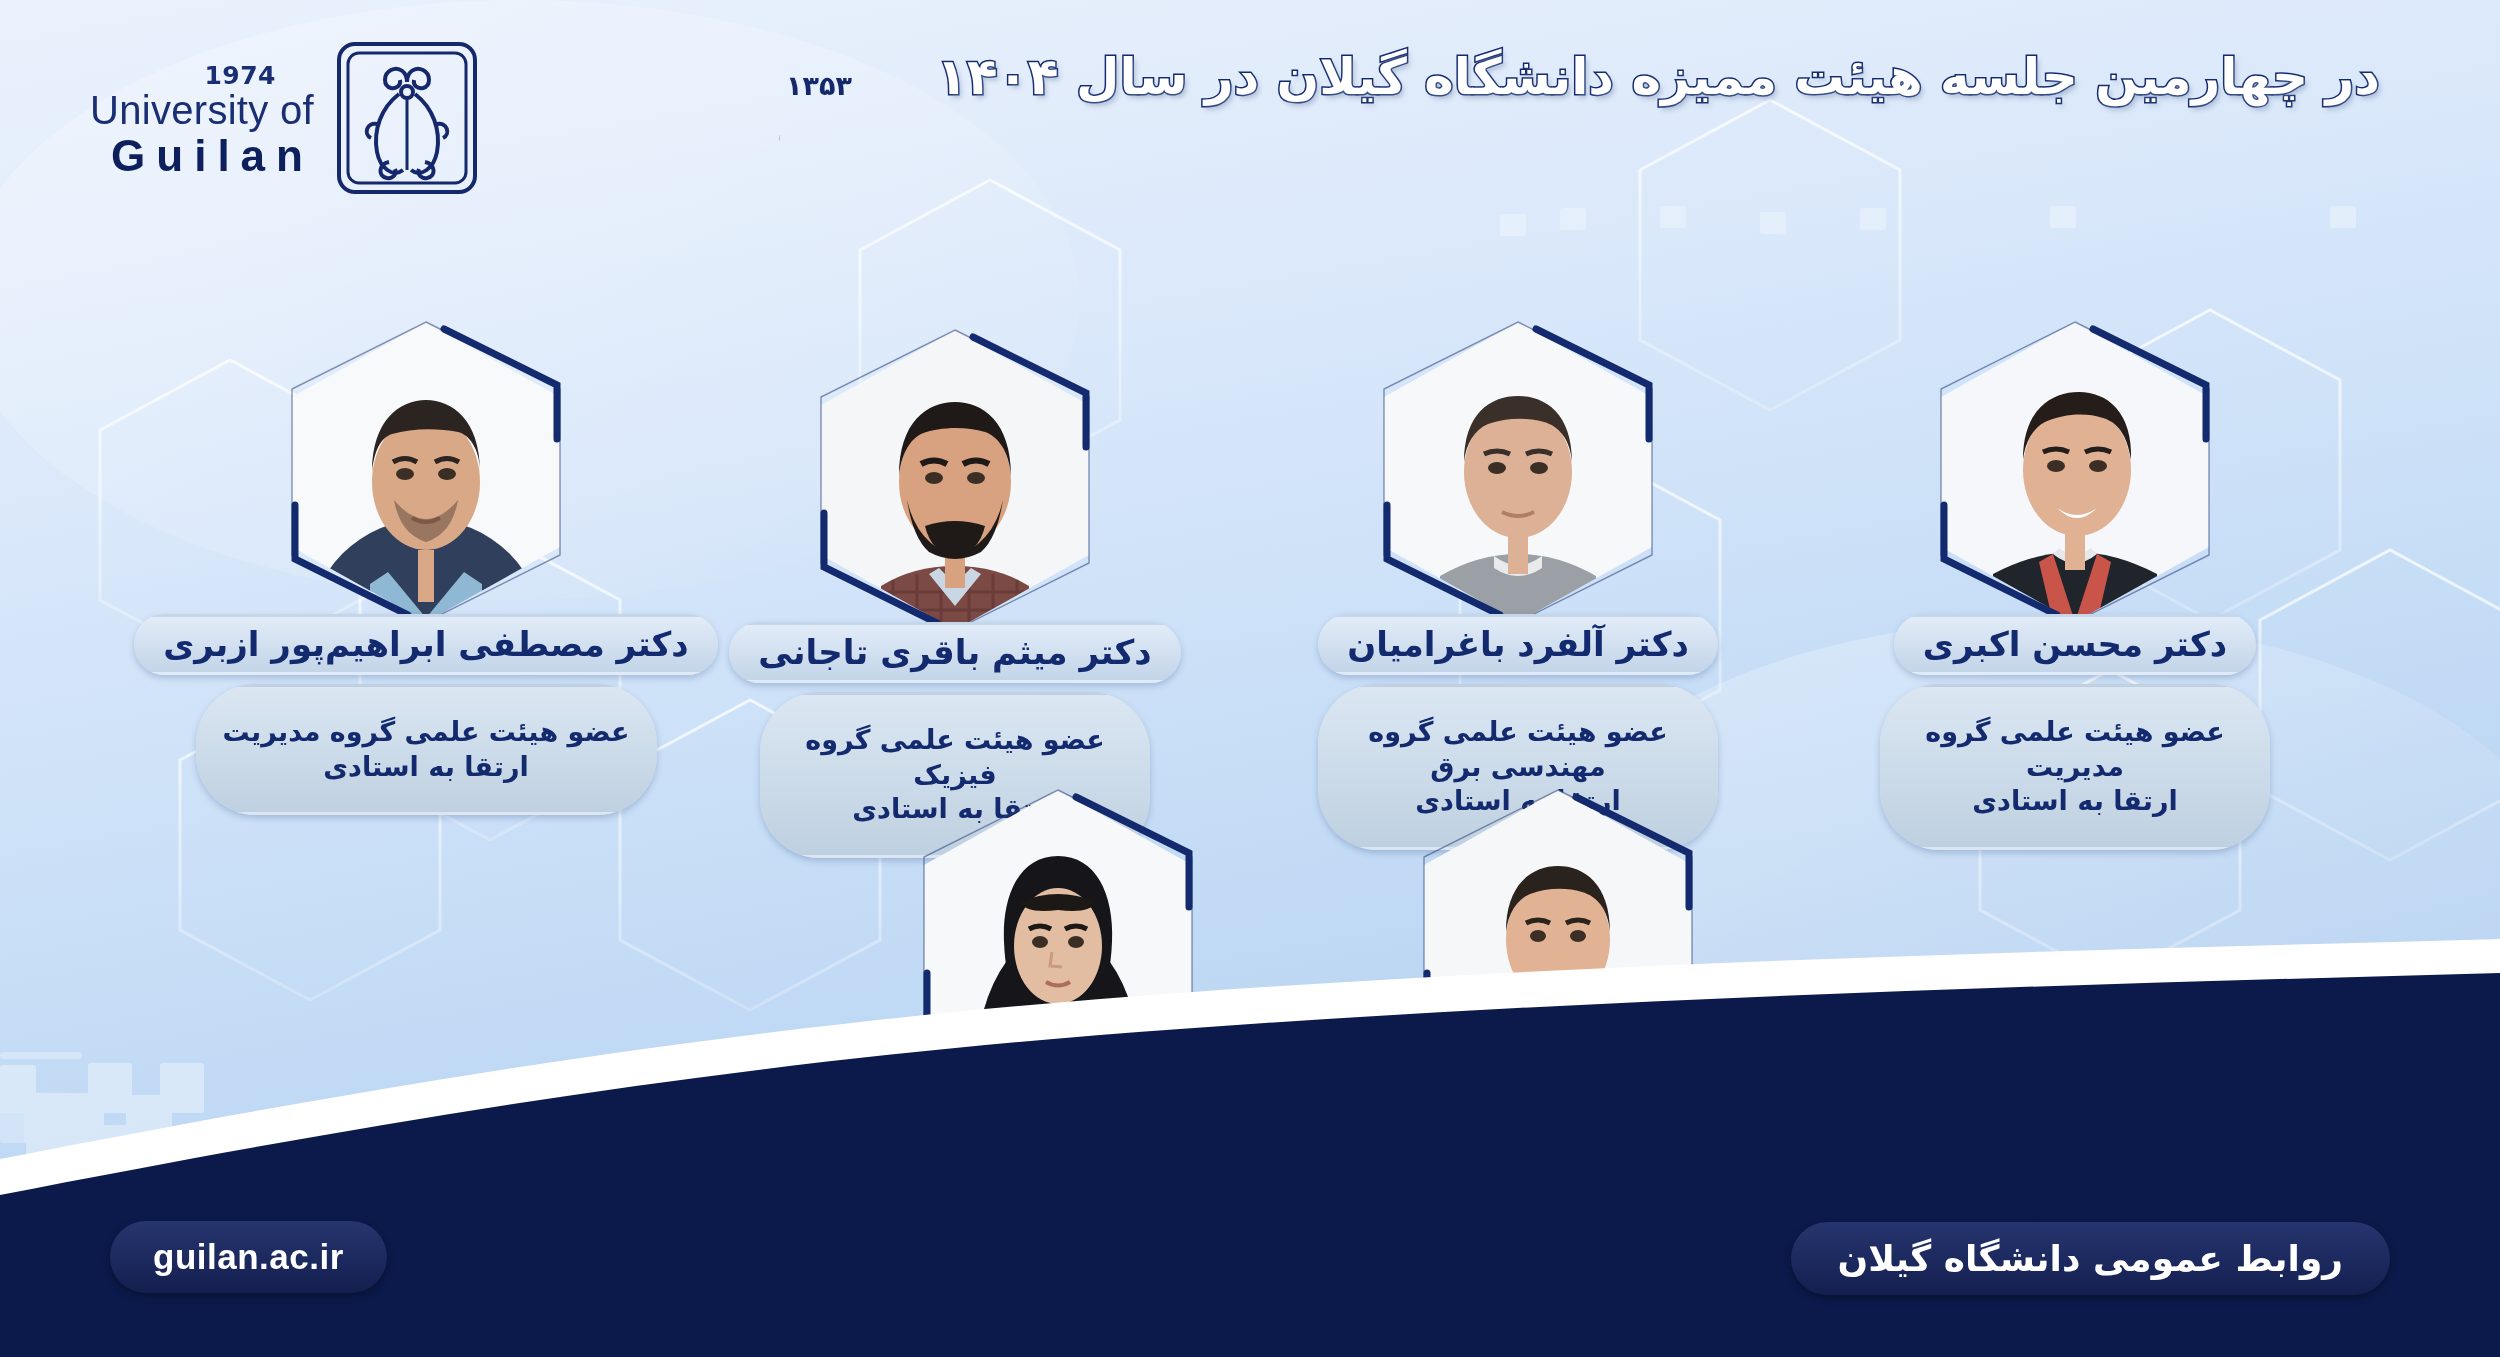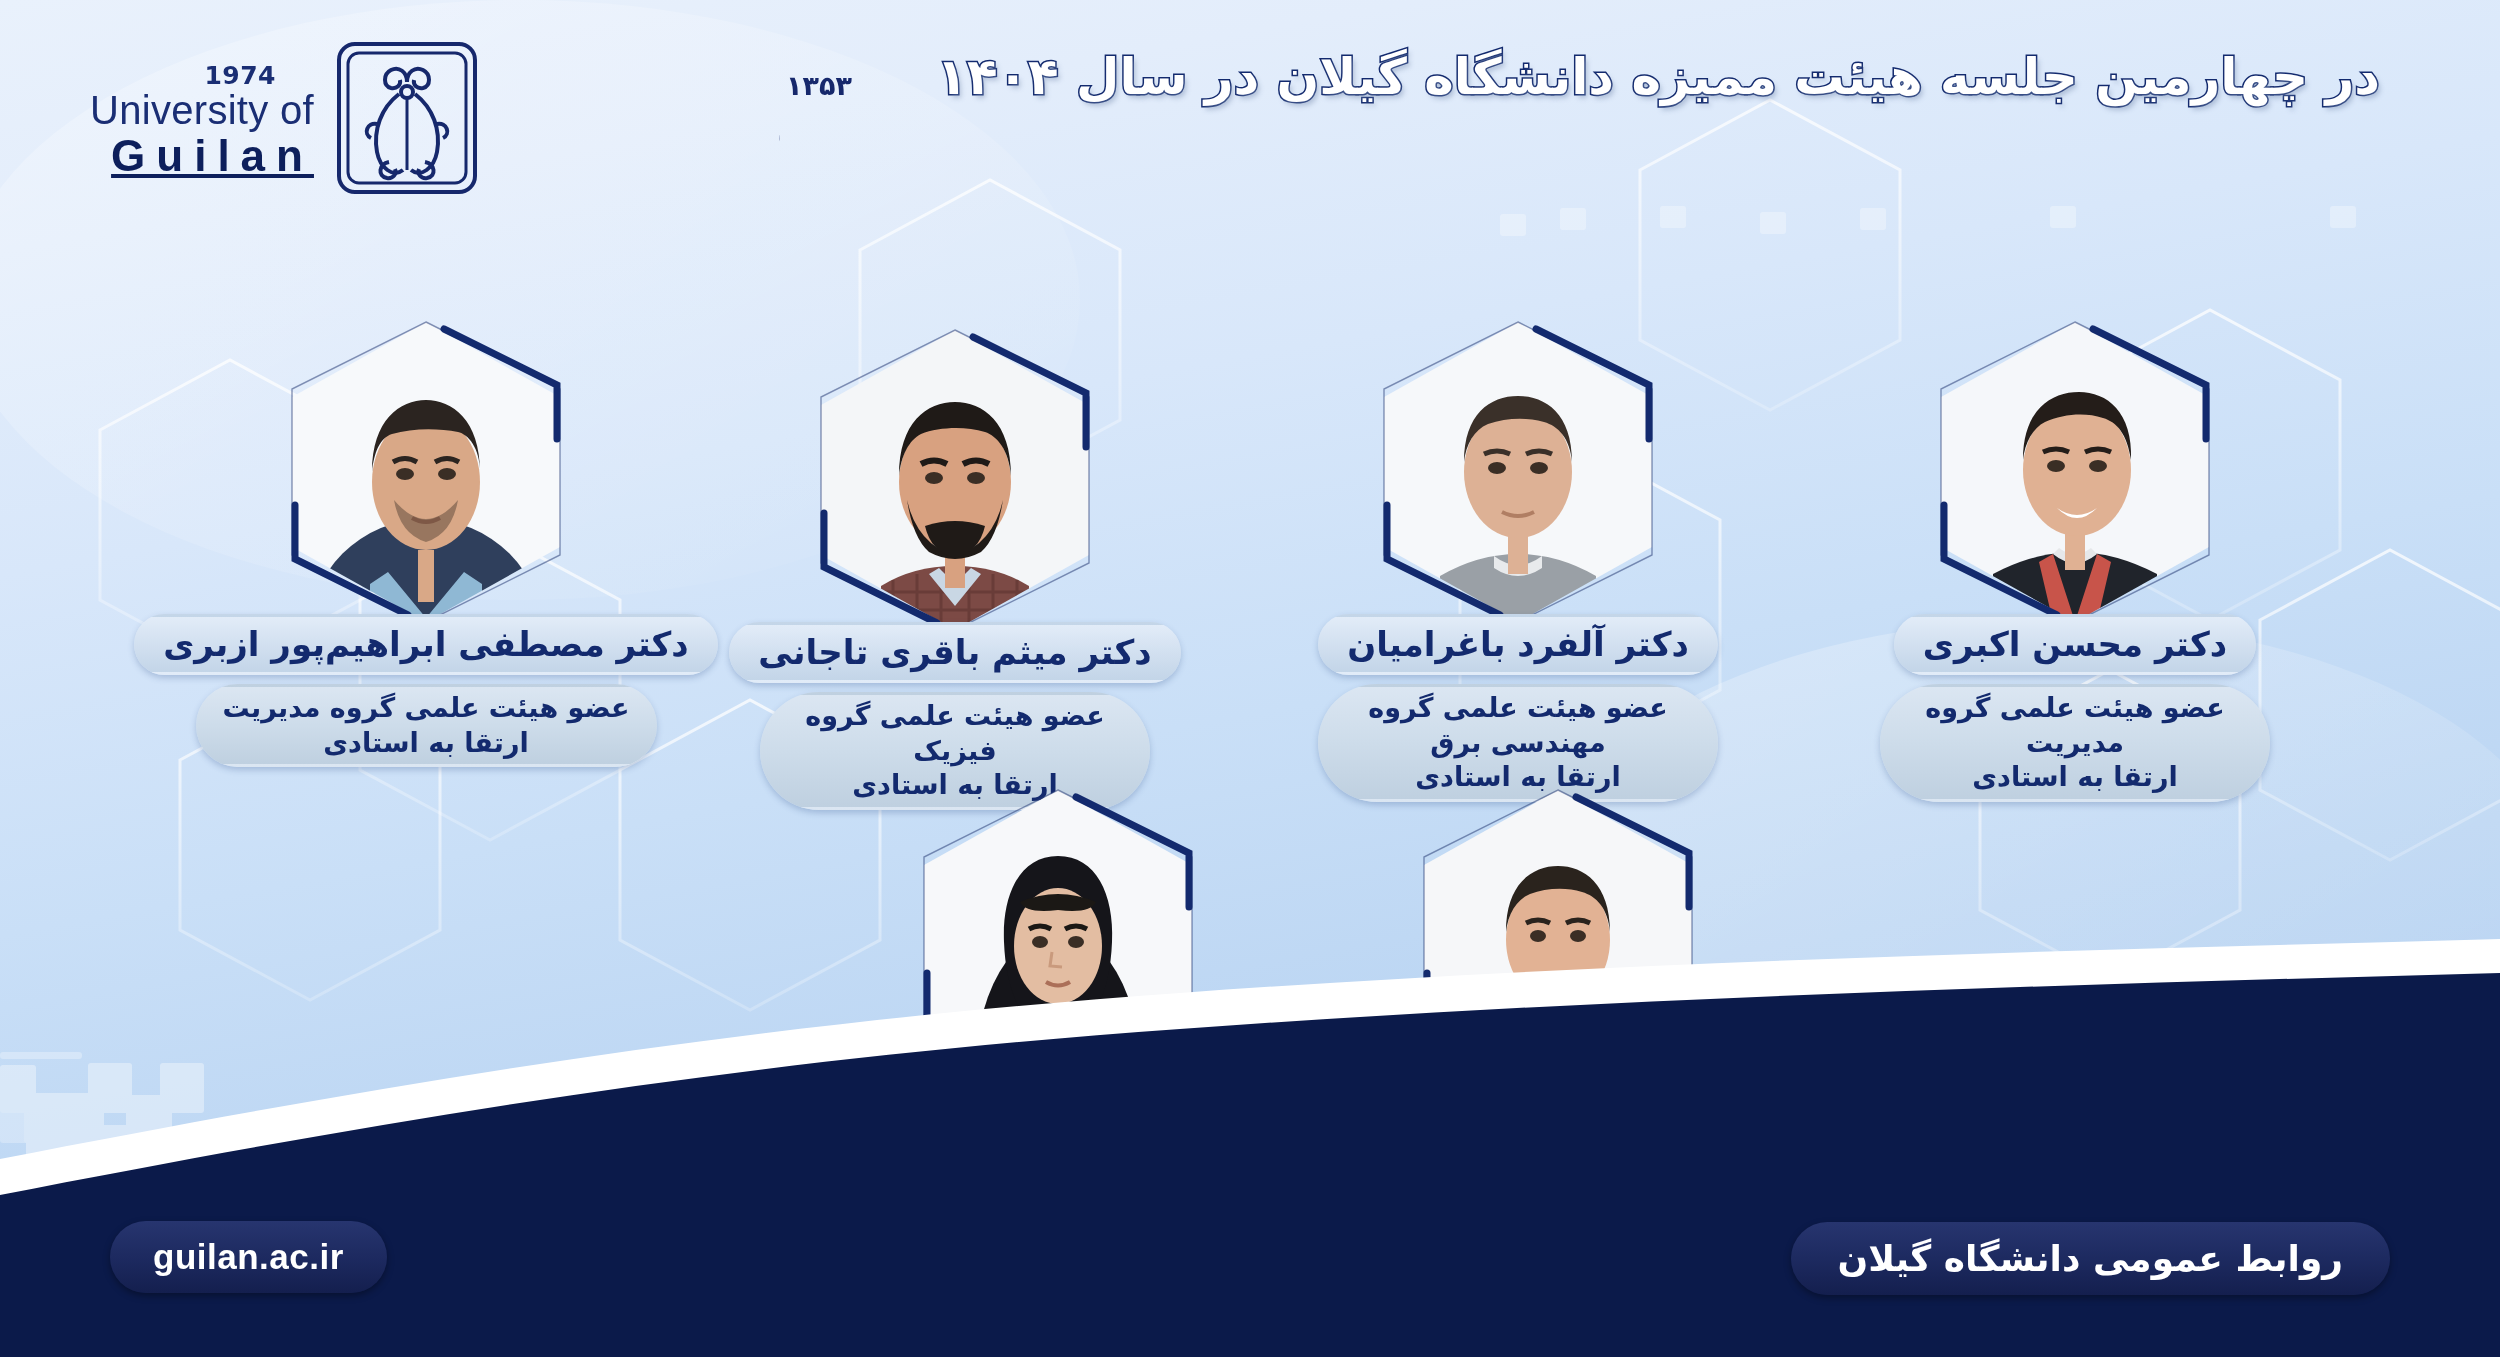--- a/index.html
+++ b/index.html
@@ -30,21 +30,21 @@
   .logo-year{
     font-size:25px;font-weight:700;letter-spacing:.5px;
     margin-bottom:2px;margin-right:38px;color:#1a2e74;
   }
   .logo-univ{
     font-size:40px;font-weight:400;letter-spacing:.3px;color:#1a2e74;
     font-family:"Liberation Sans",sans-serif;
   }
   .logo-guilan{
     font-size:44px;font-weight:700;letter-spacing:11px;color:#0d1f5c;
-    font-family:"Liberation Sans",sans-serif;margin-top:4px;text-decoration:underline;
+    font-family:"Liberation Sans",sans-serif;margin-top:4px;
   }
   .logo-emblem{margin:0 6px;}
   .logo-fa{
     display:flex;flex-direction:row;align-items:flex-start;
     direction:rtl;color:#16286c;line-height:1;
   }
   .logo-fa-year{font-size:27px;font-weight:700;margin-bottom:4px;margin-left:6px;}
 
   
   .title-wrap{
@@ -98,21 +98,21 @@
   }
   .pill-name{
     margin-top:-8px;
     padding:9px 26px;
     font-size:34px;font-weight:700;color:#132a6e;
     line-height:1.1;white-space:nowrap;
     background:linear-gradient(180deg,#e2ecf8 0%,#d2e0f0 50%,#c3d5e8 100%);
   }
   .pill-role{
     margin-top:9px;
-    padding:4px 24px;
+    padding:28px 24px;
     font-size:27px;font-weight:700;color:#132a6e;
     line-height:1.28;
     background:linear-gradient(180deg,#dbe6f2 0%,#cddcea 50%,#bfd0e0 100%);
   }
   .pill-role span{display:block;}
 
   
   .wave{position:absolute;left:0;bottom:0;width:2500px;height:430px;}
 
   .badge{

